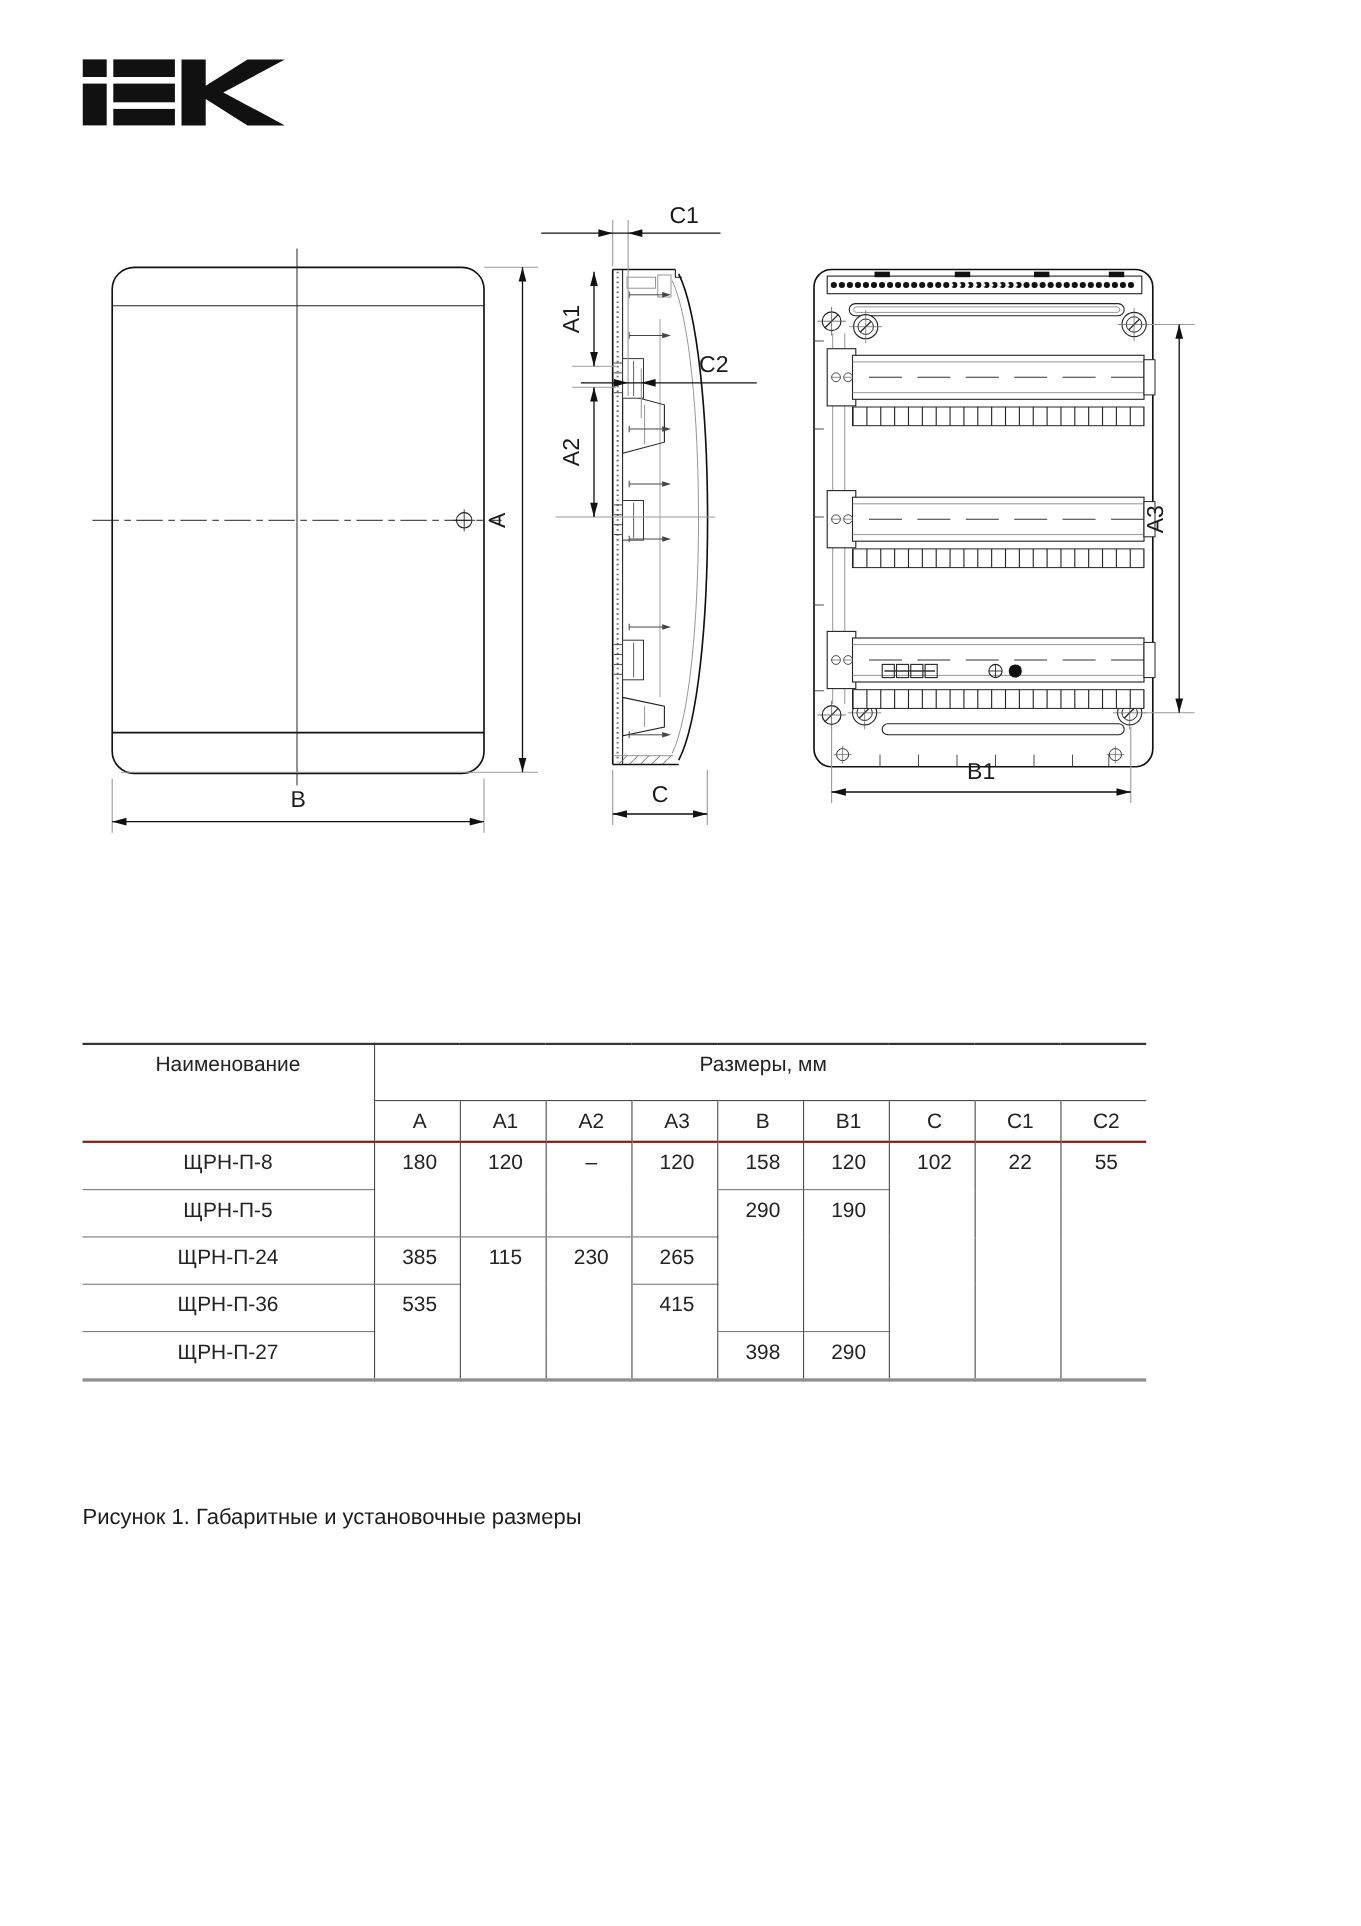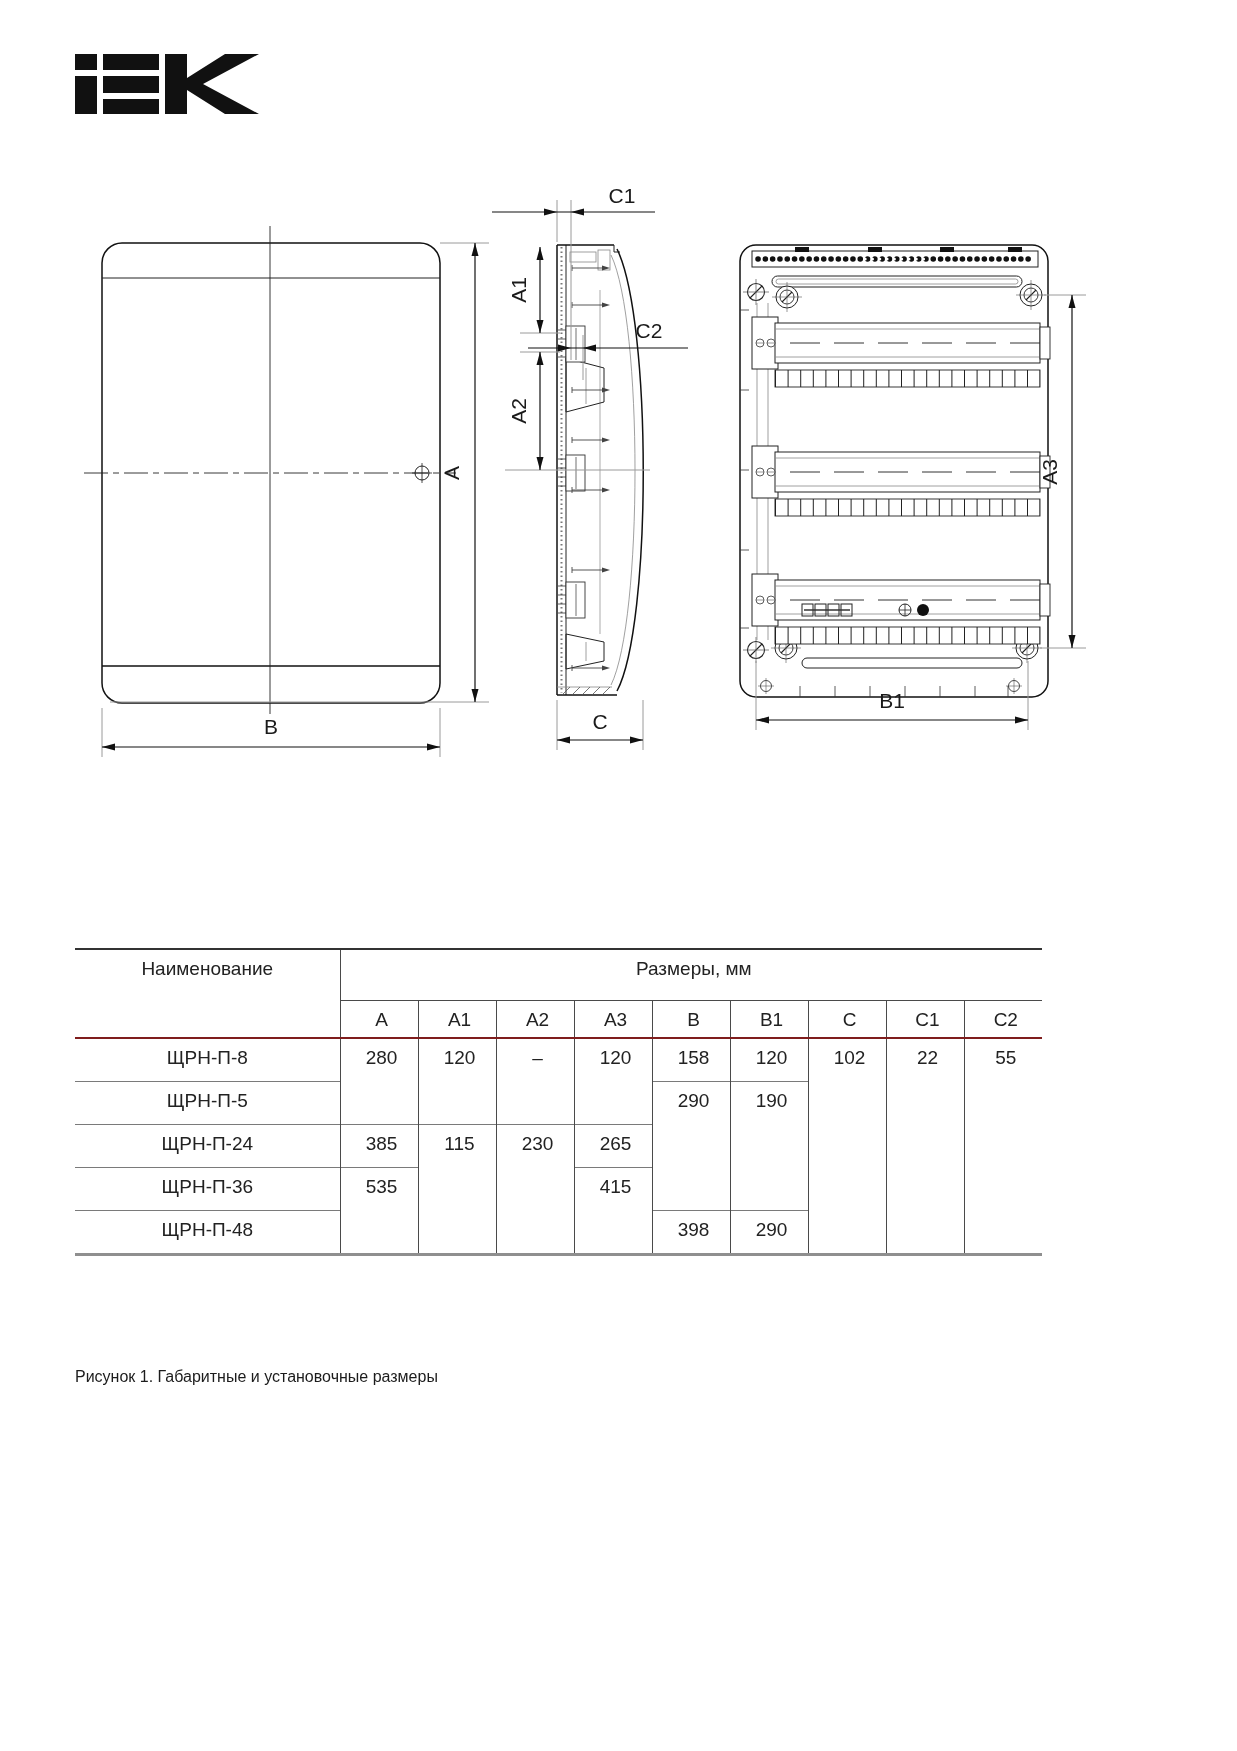--- a/index.html
+++ b/index.html
@@ -29,21 +29,21 @@
   #dim-table th, #dim-table td {
     border-left:1px solid #4a4a4a;
     vertical-align:top; text-align:center;
     padding:8px 4px 0 9px; font-weight:normal;
   }
   #dim-table .first { border-left:none; padding-left:4px; }
   #dim-table tr.h1 th { height:42px; }
   #dim-table tr.h2 th { height:28px; border-top:1px solid #4a4a4a; }
   #dim-table td { height:34px; border-top:1px solid #7a7a7a; }
   #dim-table tr.r1 td { border-top:2px solid #7f1d1d; }
-  #caption { position:absolute; left:75px; top:1368px; font-size:16px; color:#1c1c1c; }
+  #caption { position:absolute; left:75px; top:1368px; font-size:20px; color:#1c1c1c; }
 </style>
 </head>
 <body>
 
 <div id="page">
 
   <svg id="logo" width="190" height="64" viewBox="0 0 190 64" aria-label="IEK">
     <g fill="#111">
       <rect x="0" y="2" width="22" height="16"></rect>
       <rect x="0" y="24" width="22" height="38"></rect>
@@ -324,21 +324,21 @@
       <th>A2</th>
       <th>A3</th>
       <th>B</th>
       <th>B1</th>
       <th>C</th>
       <th>C1</th>
       <th>C2</th>
     </tr>
     <tr class="r1">
       <td class="first">ЩРН-П-8</td>
-      <td rowspan="2">280</td>
+      <td rowspan="2">180</td>
       <td rowspan="2">120</td>
       <td rowspan="2">–</td>
       <td rowspan="2">120</td>
       <td>158</td>
       <td>120</td>
       <td rowspan="5">102</td>
       <td rowspan="5">22</td>
       <td rowspan="5">55</td>
     </tr>
     <tr>
@@ -352,21 +352,21 @@
       <td rowspan="3">115</td>
       <td rowspan="3">230</td>
       <td>265</td>
     </tr>
     <tr>
       <td class="first">ЩРН-П-36</td>
       <td rowspan="2">535</td>
       <td rowspan="2">415</td>
     </tr>
     <tr>
-      <td class="first">ЩРН-П-48</td>
+      <td class="first">ЩРН-П-27</td>
       <td>398</td>
       <td>290</td>
     </tr>
   </tbody>
     </table>
 
   <div id="caption">Рисунок 1. Габаритные и установочные размеры</div>
 </div>
 
 </body></html>

